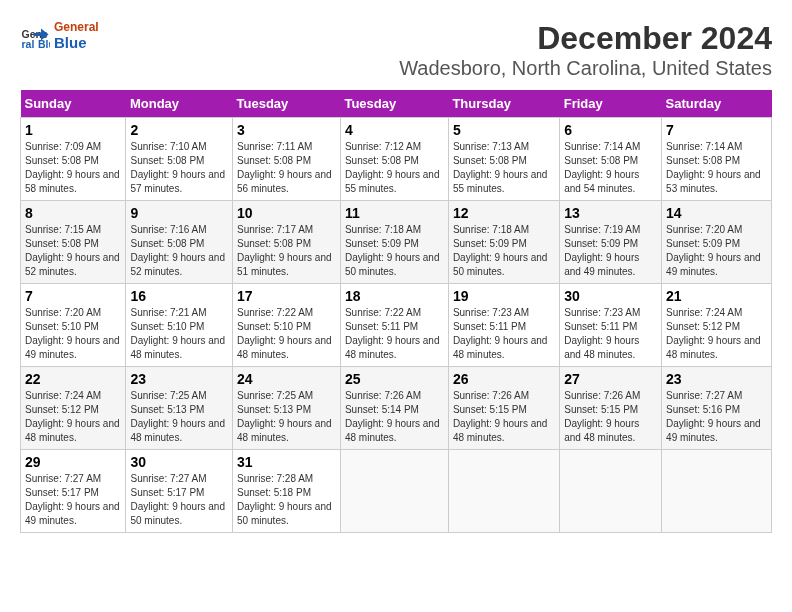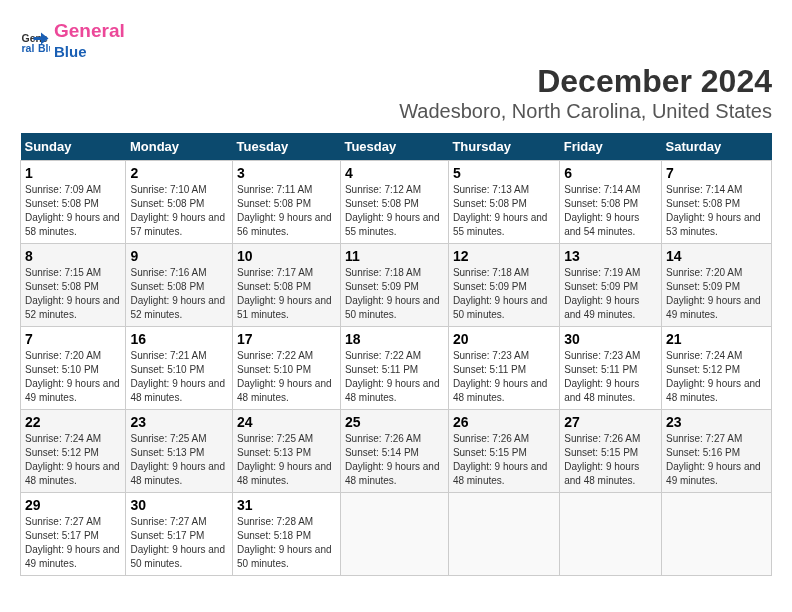--- a/index.html
+++ b/index.html
@@ -20,38 +20,37 @@
       display: flex;
       align-items: center;
       gap: 4px;
     }
     .logo-icon {
       width: 30px;
       height: 30px;
     }
     .title-area {
       text-align: right;
-      margin-top: 43px;
     }
     .main-title {
       font-size: 32px;
       font-weight: bold;
       color: #333;
     }
     .subtitle {
       font-size: 20px;
       color: #555;
     }
     table {
       width: 100%;
       border-collapse: collapse;
       font-size: 11px;
     }
     thead tr th {
-      background-color: #0c4a6e;
+      background-color: #a21caf;
       color: white;
       padding: 6px 4px;
       text-align: left;
       font-size: 13px;
       font-weight: bold;
     }
     tbody tr td {
       border: 1px solid #ccc;
       padding: 4px;
       vertical-align: top;
@@ -81,21 +80,21 @@
 
 <div class="header-area">
   <div class="logo">
     <svg class="logo-icon" viewBox="0 0 40 40">
       <text x="2" y="22" font-size="14" font-weight="bold" fill="#333">Gene</text>
       <text x="2" y="36" font-size="14" font-weight="bold" fill="#1a5fb4">ral</text>
       <polygon points="28,10 38,18 28,26 28,20 18,20 18,16 28,16" fill="#1a5fb4"></polygon>
       <text x="24" y="36" font-size="14" font-weight="bold" fill="#1a5fb4">Blue</text>
     </svg>
     <div>
-      <div style="font-size:19px;font-weight:bold;color:#ec4899;line-height:1.2">General</div>
+      <div style="font-size:12px;font-weight:bold;color:#c2410c;line-height:1.2">General</div>
       <div style="font-size:15px;font-weight:bold;color:#1a5fb4;line-height:1.2">Blue</div>
     </div>
   </div>
   <div class="title-area">
     <div class="main-title">December 2024</div>
     <div class="subtitle">Wadesboro, North Carolina, United States</div>
   </div>
 </div>
 
 <table>
@@ -182,21 +181,21 @@
         </td>
         <td>
           <span class="day-num">17</span>
           <div class="day-info">Sunrise: 7:22 AM<br>Sunset: 5:10 PM<br>Daylight: 9 hours and 48 minutes.</div>
         </td>
         <td>
           <span class="day-num">18</span>
           <div class="day-info">Sunrise: 7:22 AM<br>Sunset: 5:11 PM<br>Daylight: 9 hours and 48 minutes.</div>
         </td>
         <td>
-          <span class="day-num">20</span>
+          <span class="day-num">19</span>
           <div class="day-info">Sunrise: 7:23 AM<br>Sunset: 5:11 PM<br>Daylight: 9 hours and 48 minutes.</div>
         </td>
         <td>
           <span class="day-num">30</span>
           <div class="day-info">Sunrise: 7:23 AM<br>Sunset: 5:11 PM<br>Daylight: 9 hours and 48 minutes.</div>
         </td>
         <td>
           <span class="day-num">21</span>
           <div class="day-info">Sunrise: 7:24 AM<br>Sunset: 5:12 PM<br>Daylight: 9 hours and 48 minutes.</div>
         </td>

